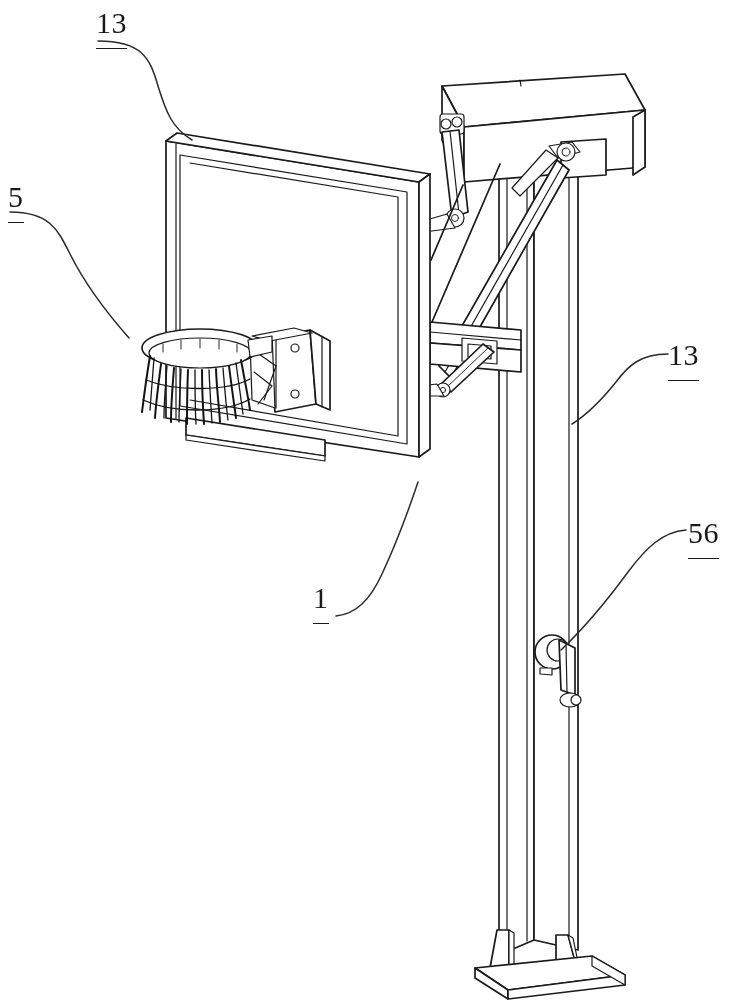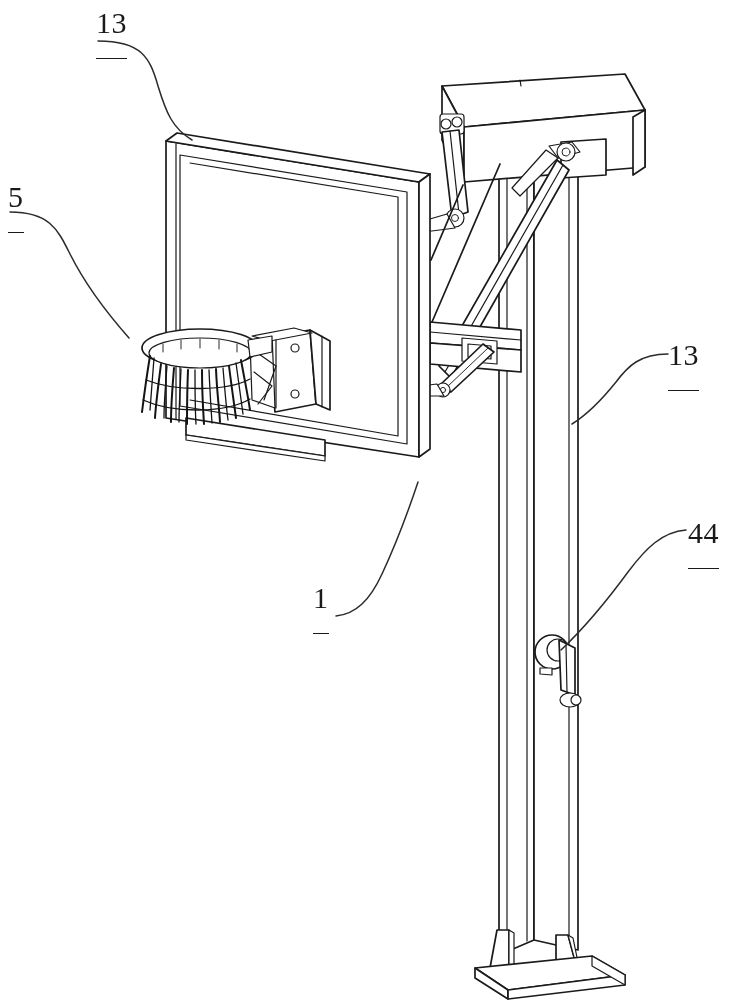--- a/index.html
+++ b/index.html
@@ -78,21 +78,21 @@
   }
   .callout {
     position: absolute;
     font-family: "Liberation Serif", "DejaVu Serif", serif;
     font-size: 30px;
     color: #1a1a1a;
     line-height: 1;
     letter-spacing: 0.5px;
     white-space: nowrap;
     border-bottom: 1.6px solid #1a1a1a;
-    padding-bottom: 20px;
+    padding-bottom: 10px;
     user-select: none;
   }
 </style>
 </head>
 <body>
 
 <div id="figure-root">
 
   <svg id="figure-svg" viewBox="0 0 737 1000">
 
@@ -293,16 +293,16 @@
       <path class="leader" d="M 686 530 C 662 532 646 548 628 572 C 606 602 580 632 561 650"></path>
 
       <path class="leader" d="M 336 616 C 356 614 370 600 382 574 C 396 544 408 512 418 482"></path>
     </g>
 
   </svg>
 
   <div class="callout" style="left:96px; top:8px;">13</div>
   <div class="callout" style="left:8px;  top:182px;">5</div>
   <div class="callout" style="left:668px; top:340px;">13</div>
-  <div class="callout" style="left:688px; top:518px;">44</div>
+  <div class="callout" style="left:688px; top:518px;">56</div>
   <div class="callout" style="left:313px; top:583px;">1</div>
 
 </div>
 
 </body></html>

